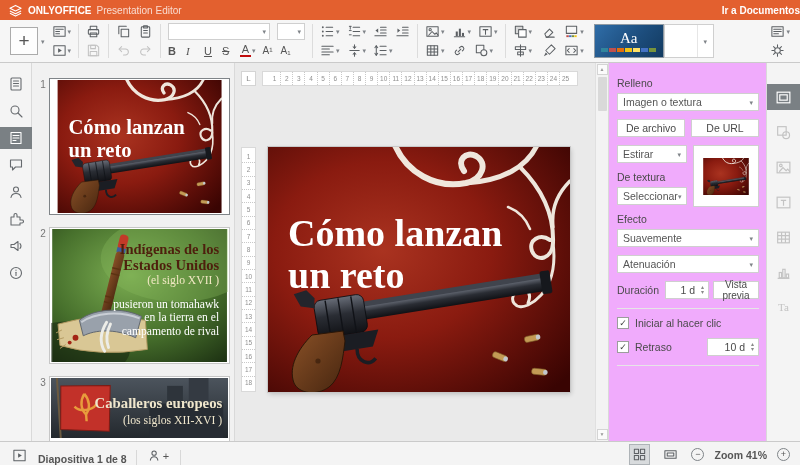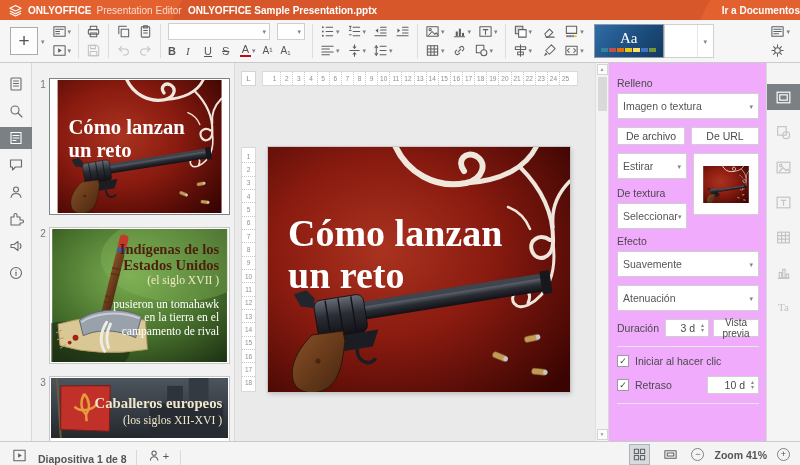--- a/index.html
+++ b/index.html
@@ -62,21 +62,21 @@
 .rulerv .rnum:last-child{border-bottom:none}
 .slide{position:absolute;left:33px;top:84px;width:302px;height:245px;box-shadow:0 0 0 1px #C8C8C8,1px 2px 5px rgba(0,0,0,.2)}
 .slide svg{width:302px;height:245px}
 .cscroll{width:13px;background:#F3F3F3;border-left:1px solid #E0E0E0;display:flex;flex-direction:column;align-items:center;padding:1px 0}
 .sarrow{width:11px;height:11px;border:1px solid #D4D4D4;background:#FBFBFB;color:#9A9A9A;font-size:5px;display:flex;align-items:center;justify-content:center;line-height:1}
 .cthumb{width:9px;height:34px;background:#D9D9D9;border-radius:1px;margin-top:2px}
 .cspacer{flex:1}
 
 .rpanel{width:158px;background:#f0abfc;border-left:1px solid #D9D9D9;padding:14px 7px 0 8px;font-size:10.5px;color:#4A4A4A}
 .plabel{margin-bottom:4px}
-.psel{height:18px;border:1px solid #CFCFCF;background:#FFF;display:flex;align-items:center;justify-content:space-between;padding:12px 5px;margin-bottom:8px;color:#555;width:100%}
+.psel{height:18px;border:1px solid #CFCFCF;background:#FFF;display:flex;align-items:center;justify-content:space-between;padding:4px 5px;margin-bottom:8px;color:#555;width:100%}
 .prow{display:flex;gap:6px;margin-bottom:8px}
 .pbtn{flex:1;height:18px;border:1px solid #CFCFCF;background:#FFF;display:flex;align-items:center;justify-content:center;color:#4A4A4A;font-size:10.5px}
 .cols{display:flex;gap:6px;margin-bottom:6px}
 .colL{width:70px}
 .colL .psel{margin-bottom:0}
 .prevbox{width:67px;height:62px;border:1px solid #CFCFCF;background:#FFF;display:flex;align-items:center;justify-content:center}
 .prevbox svg{width:46px;height:37px}
 .tex-label{margin:8px 0 4px}
 .durrow{display:flex;align-items:center;gap:4px;margin-bottom:9px}
 .durrow .dlabel{width:44px;margin-bottom:0}
@@ -176,23 +176,20 @@
     <span>
       <svg width="15" height="13" viewBox="0 0 16 14" fill="none" stroke="#fff" stroke-width="1.2" stroke-linejoin="round">
         <path d="M2 4.5 L8 1.5 L14 4.5 L8 7.5 Z"></path>
           <path d="M2 7.5 L8 10.5 L14 7.5"></path>
           <path d="M2 10 L8 13 L14 10"></path>
       </svg>
     </span>
     <span class="logo-text">ONLYOFFICE</span>
     <span class="app-name">Presentation Editor</span>
   </div>
-  <div class="doc-tab">
-    <span>ONLYOFFICE Sample Presentation.pptx</span>
-  </div>
   <a class="goto-docs">Ir a Documentos</a>
 </header>
 
 <div class="toolbar">
   <div class="g">
     <div class="r" style="height:auto">
       <span class="addwrap">
         <button class="big-add">
             <span>+</span>
           </button>
@@ -721,21 +718,21 @@
       <span>Suavemente</span>
       <span class="chev">▾</span>
     </button>
     <button class="psel">
       <span>Atenuación</span>
       <span class="chev">▾</span>
     </button>
     <div class="durrow">
       <span class="plabel dlabel">Duración</span>
       <span class="spin spin-dur">
-        <span class="val">3 d</span>
+        <span class="val">1 d</span>
         <span class="arr">
             <span>▴</span>
             <span>▾</span>
           </span>
       </span>
       <button class="pbtn">Vista previa</button>
     </div>
     <div class="hr"></div>
     <div class="cbrow">
       <span class="cb">✓</span>

